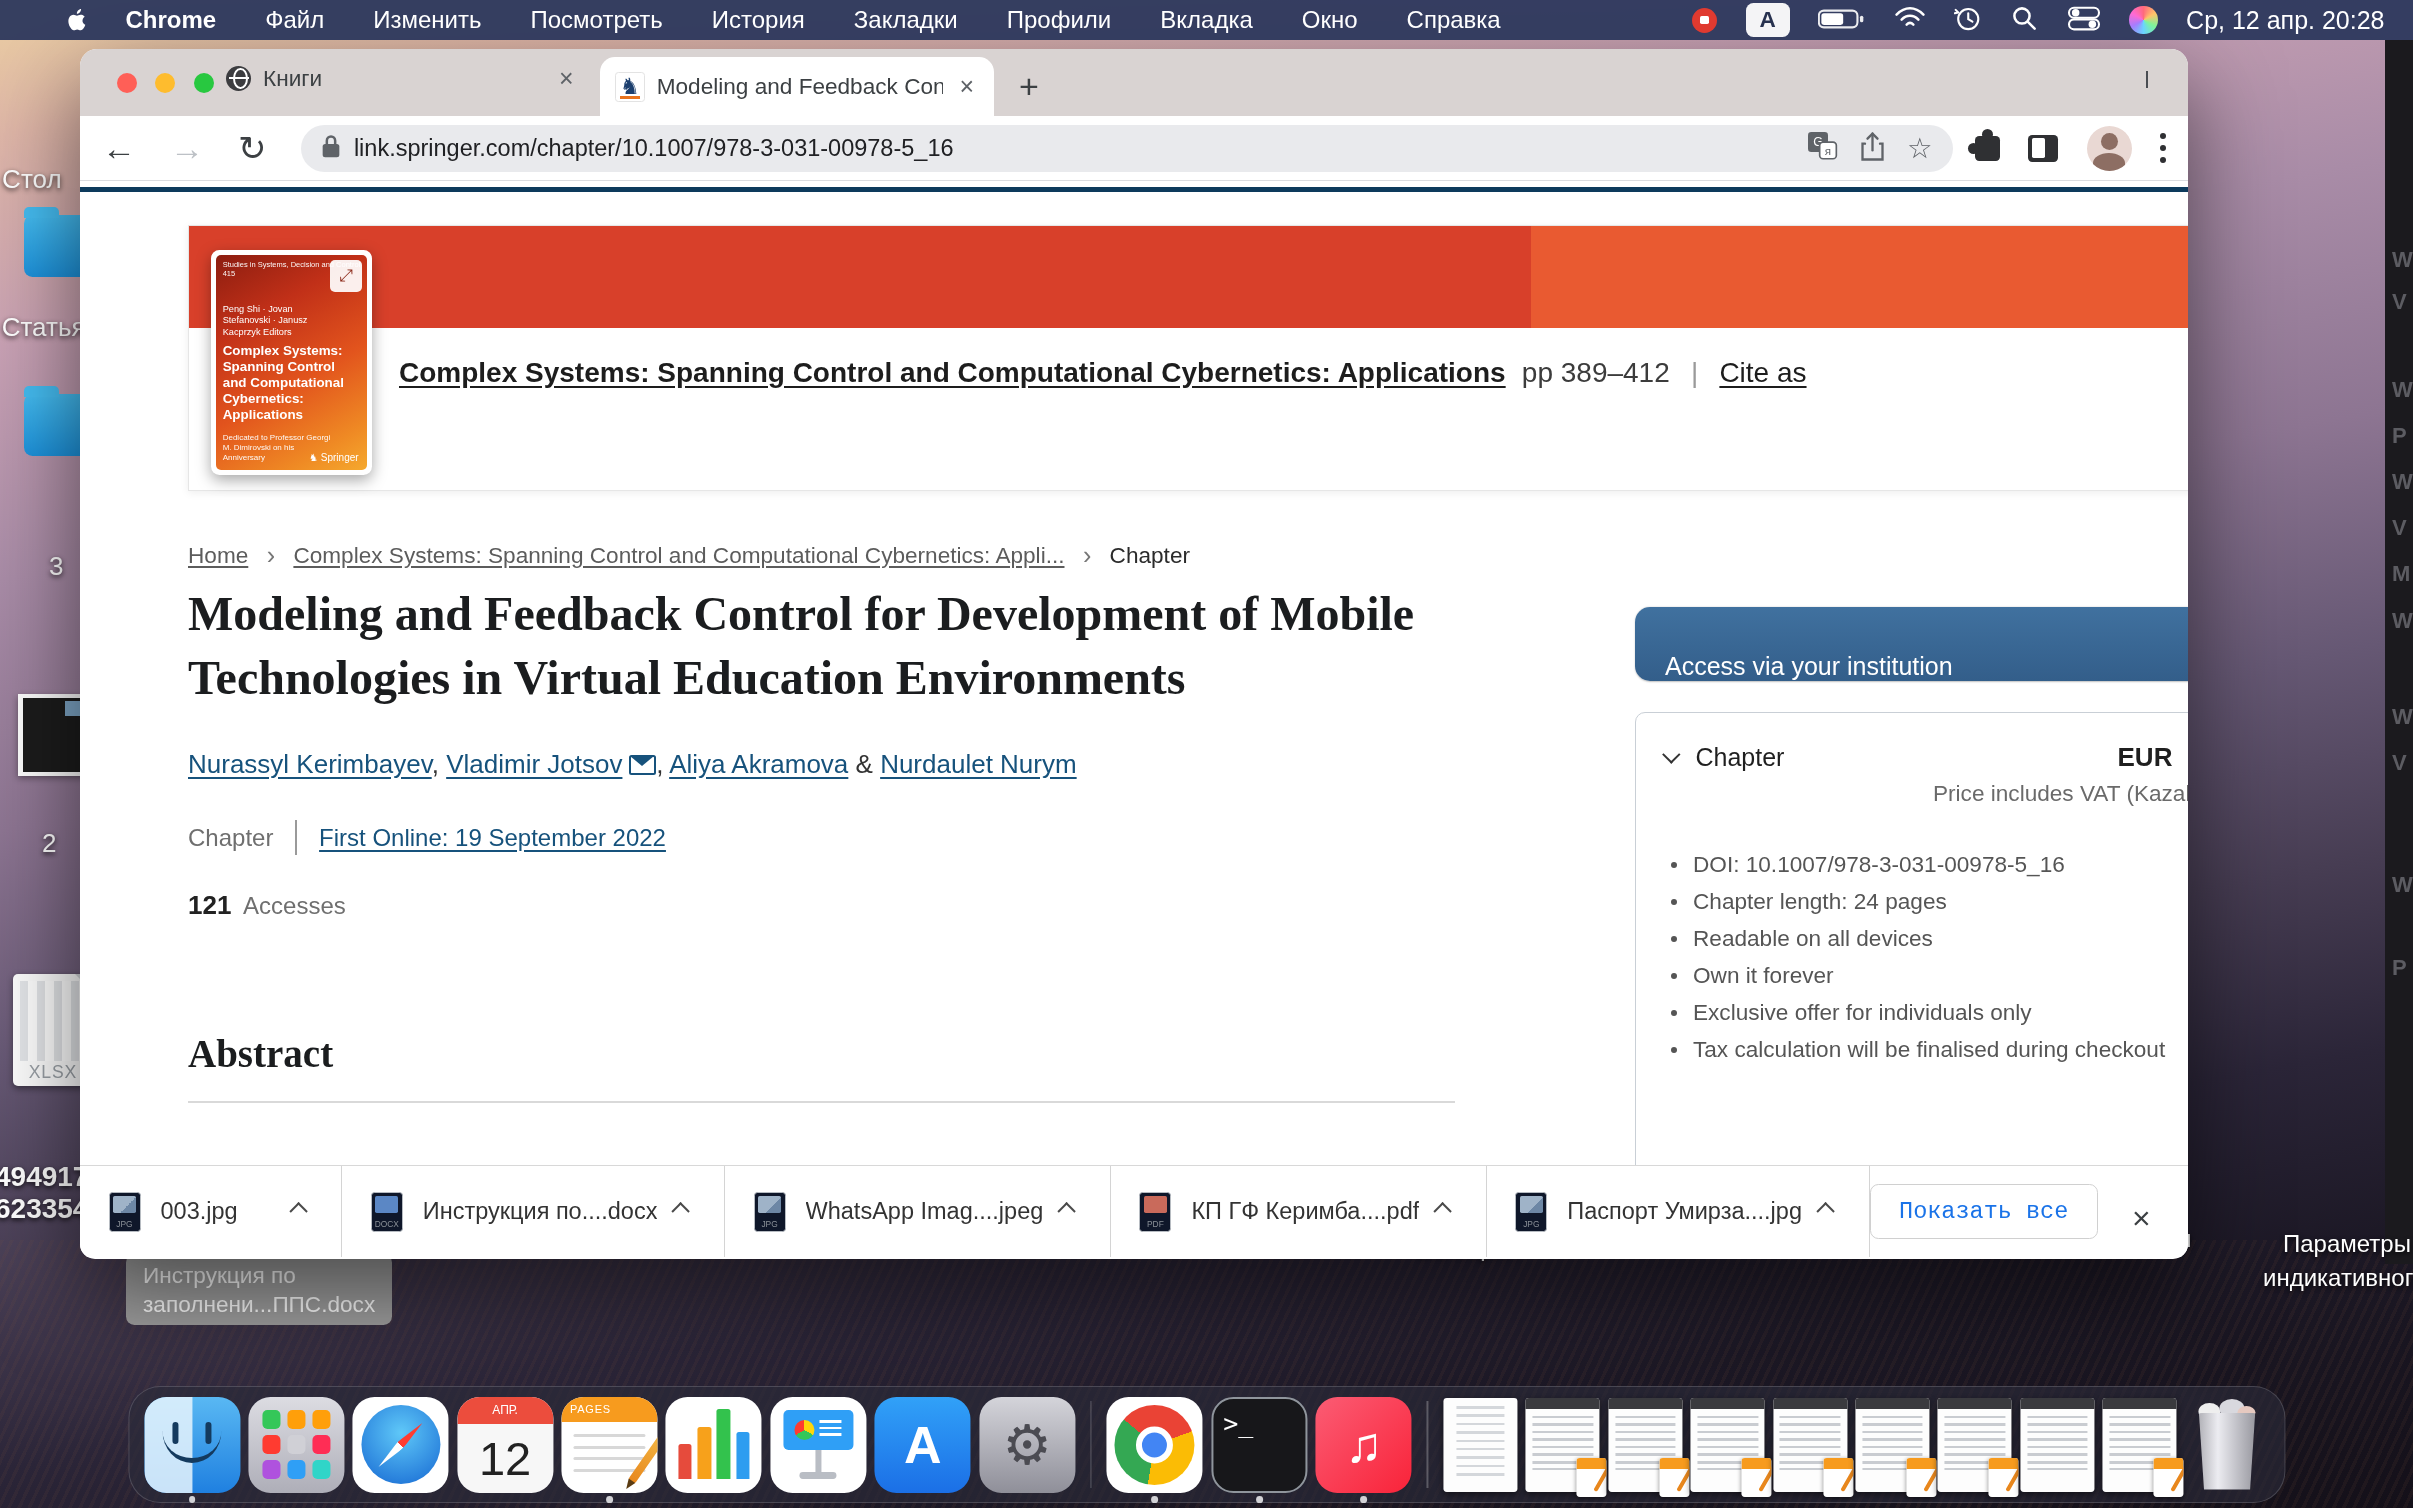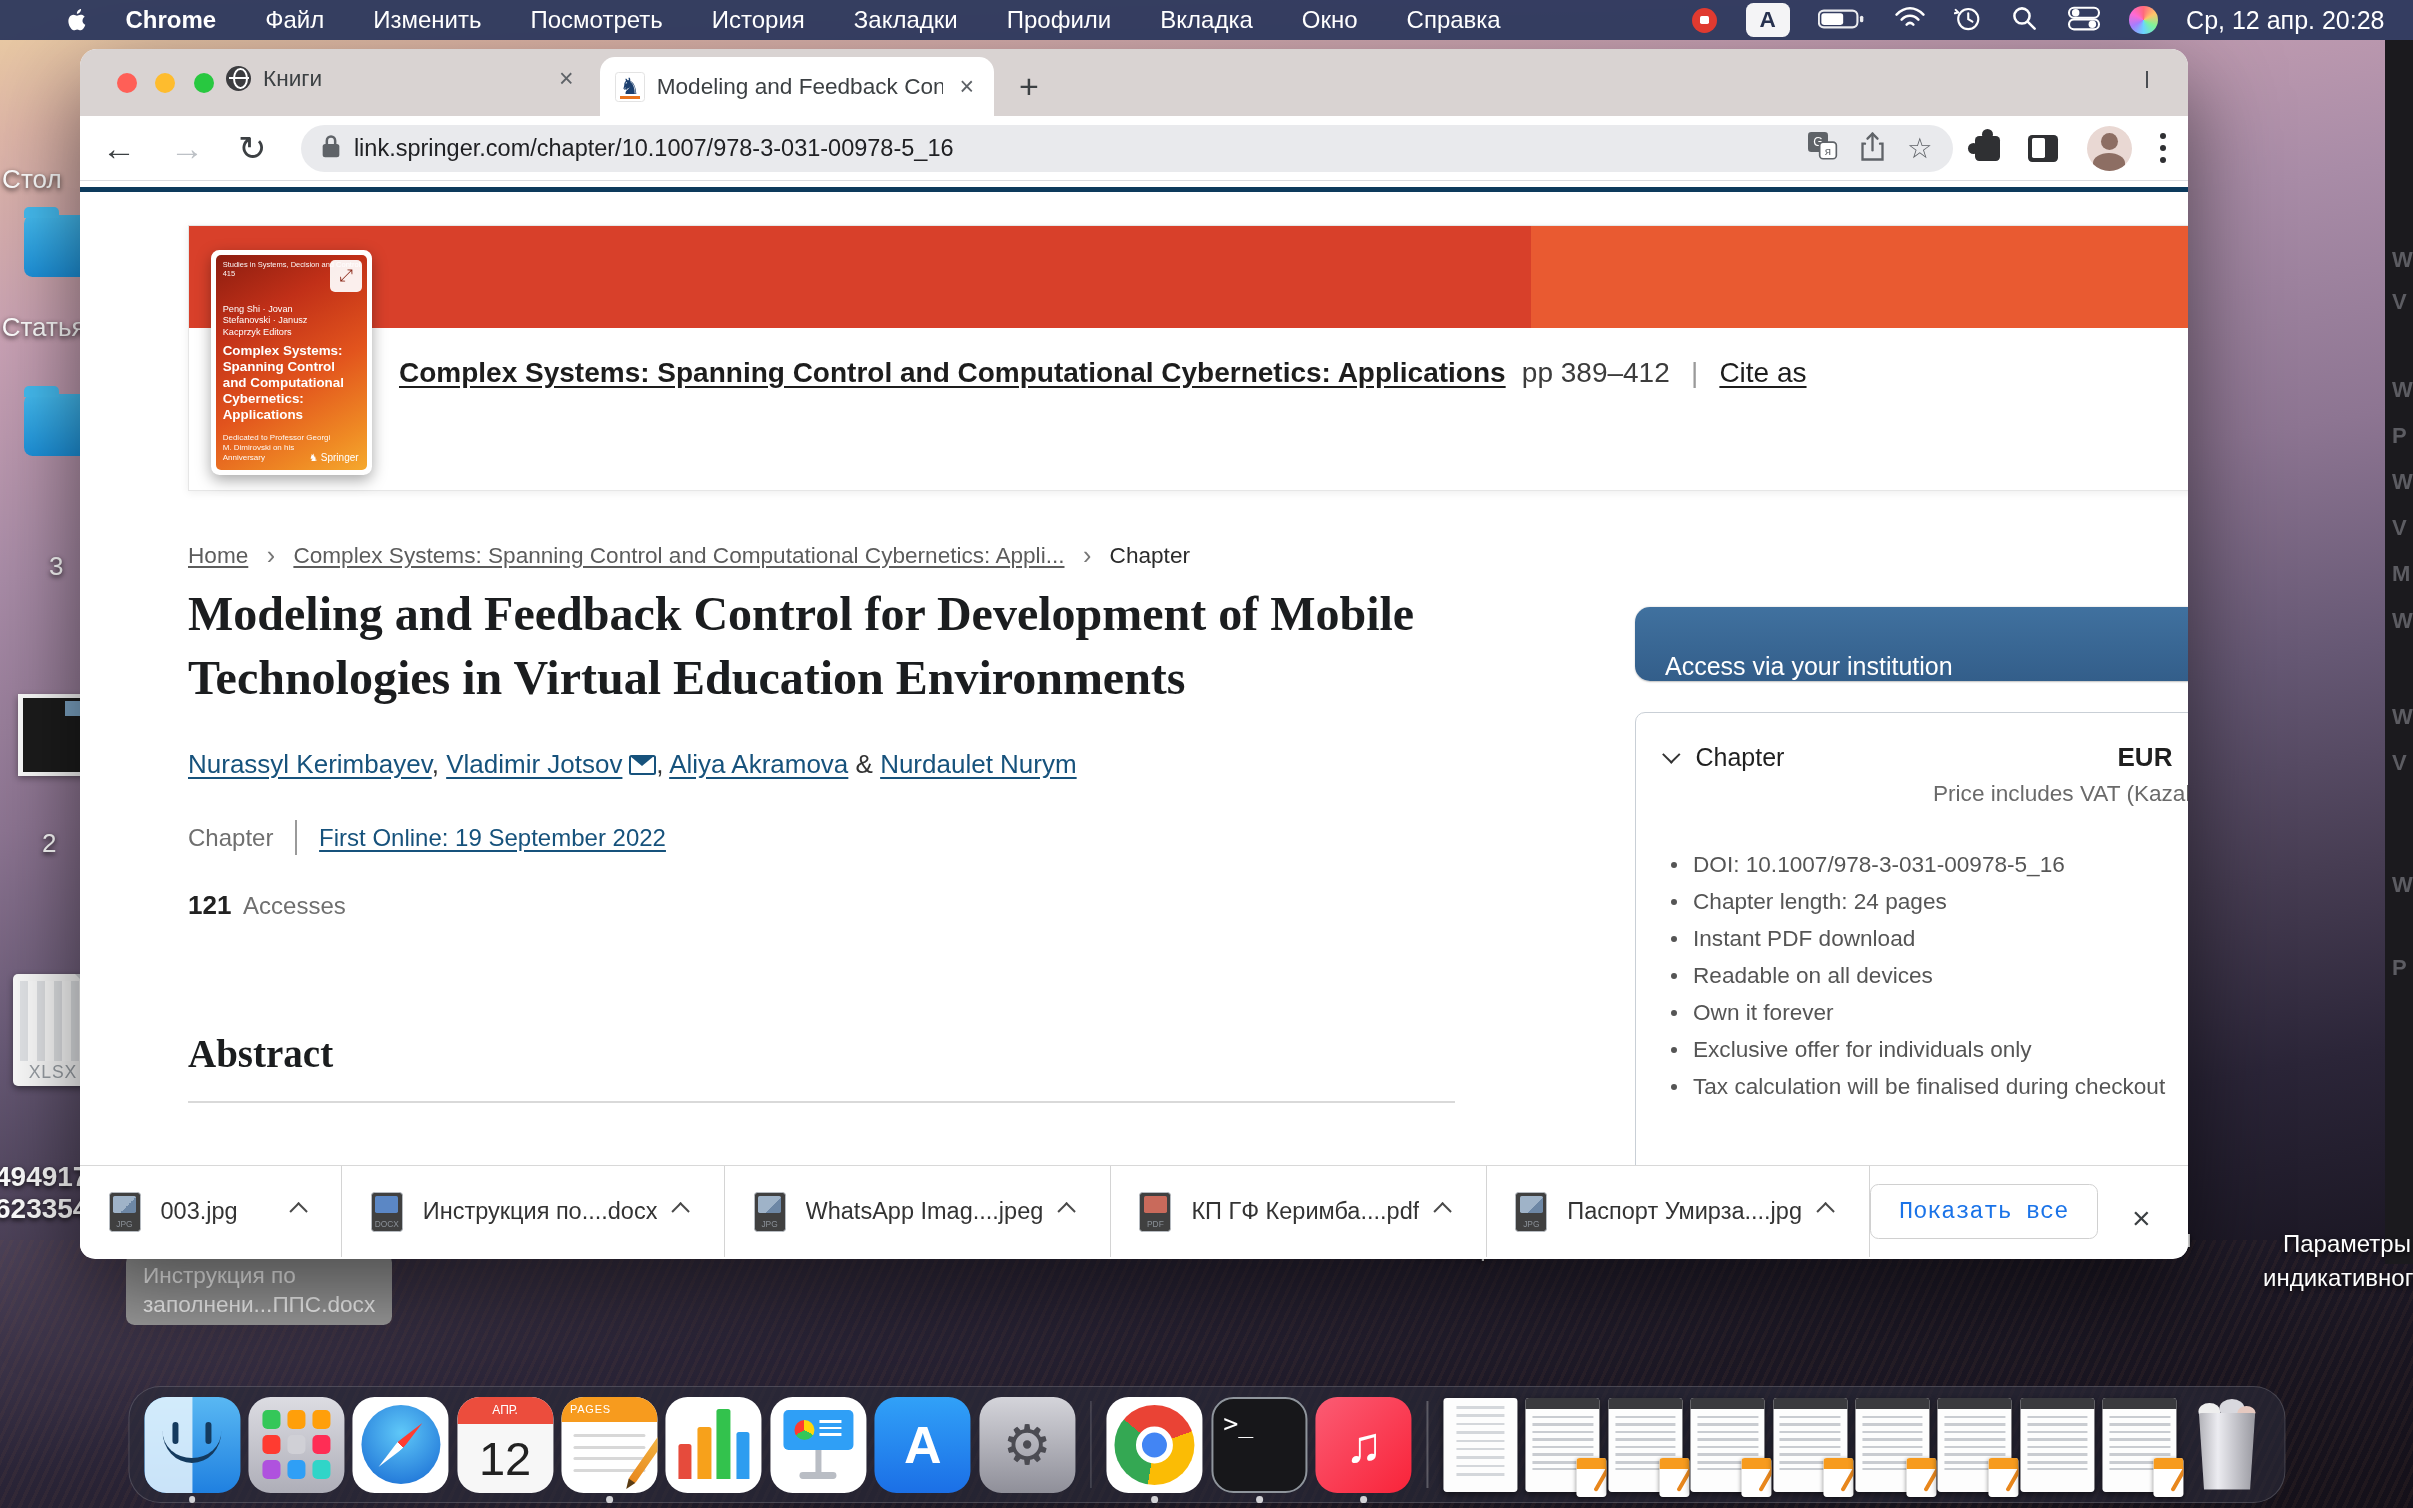--- a/index.html
+++ b/index.html
@@ -127,21 +127,21 @@
   .pb-chapter { font-size:25px; color:#1f1f1f; }
   .pb-price { margin-left:auto; font-size:26px; font-weight:700; color:#1f1f1f; display:flex; gap:22px;}
   .pb-vat { text-align:right; font-size:22.6px; color:#6a6a6a; margin-top:8.4px;}
   .pb-bullets { margin-top:39px; list-style:none; }
   .pb-bullets li { font-size:22.6px; color:#555; line-height:37px; position:relative; padding-left:28.5px;}
   .pb-bullets li::before { content:""; position:absolute; left:6.7px; top:16px; width:5.9px; height:5.9px; border-radius:50%; background:#555;}
 
   
   .dlbar { height:92px; background:#fff; border-top:1.7px solid #d8d8d8; display:flex; align-items:center; }
   .dl-item { width:394px; height:100%; display:flex; align-items:center; border-right:1.7px solid #d4d4d4; padding:0 0 0 28.5px; }
-  .file-ico { width:32px; height:40px; border:1.7px solid #b7bcc2; border-radius:3.4px; position:relative; background:#404040; flex:none;}
+  .file-ico { width:32px; height:40px; border:1.7px solid #b7bcc2; border-radius:3.4px; position:relative; background:#0f172a; flex:none;}
   .file-ico .pic { position:absolute; left:3.4px; top:3.4px; right:3.4px; height:17px; background:linear-gradient(135deg,#9fb3c8 60%,#6d87a5 60%); border-radius:1.7px;}
   .file-ico .ftype { position:absolute; left:0; right:0; bottom:1.7px; text-align:center; font-size:8.4px; color:#8a9097;}
   .dl-name { font-size:23.5px; color:#333; margin:0 17px 0 20px; flex:1; white-space:nowrap; overflow:hidden;}
   .chev-up { width:12.6px; height:12.6px; border-top:2.9px solid #4a4a4a; border-right:2.9px solid #4a4a4a; transform:rotate(-45deg); margin-right:37px; flex:none;}
   .dl-right { margin-left:auto; display:flex; align-items:flex-end;font-family:Liberation Mono, monospace; }
   .showall-btn { border:1.7px solid #d0d0d0; border-radius:8.4px; color:#1a73e8; font-size:23.5px; padding:13.4px 28.5px; white-space:nowrap;}
   .dl-close { font-size:32px; color:#3c4043; margin:0 37px 0 34px; }
 
   
   .dt-label { position:absolute; color:#fff; font-size:24px; text-shadow:0 1.7px 5px rgba(0,0,0,0.8); z-index:4; white-space:nowrap;}
@@ -453,21 +453,20 @@
           <span class="pb-chapter">Chapter</span>
           <span class="pb-price">
             <span>EUR</span>
             <span>29.95</span>
           </span>
         </div>
         <div class="pb-vat">Price includes VAT (Kazakhstan)</div>
         <ul class="pb-bullets">
           <li>DOI: 10.1007/978-3-031-00978-5_16</li>
           <li>Chapter length: 24 pages</li>
-          <li>Instant PDF download</li>
           <li>Readable on all devices</li>
           <li>Own it forever</li>
           <li>Exclusive offer for individuals only</li>
           <li>Tax calculation will be finalised during checkout</li>
         </ul>
       </div>
     </div>
 
     <div class="dlbar">
       <div class="dl-item">

